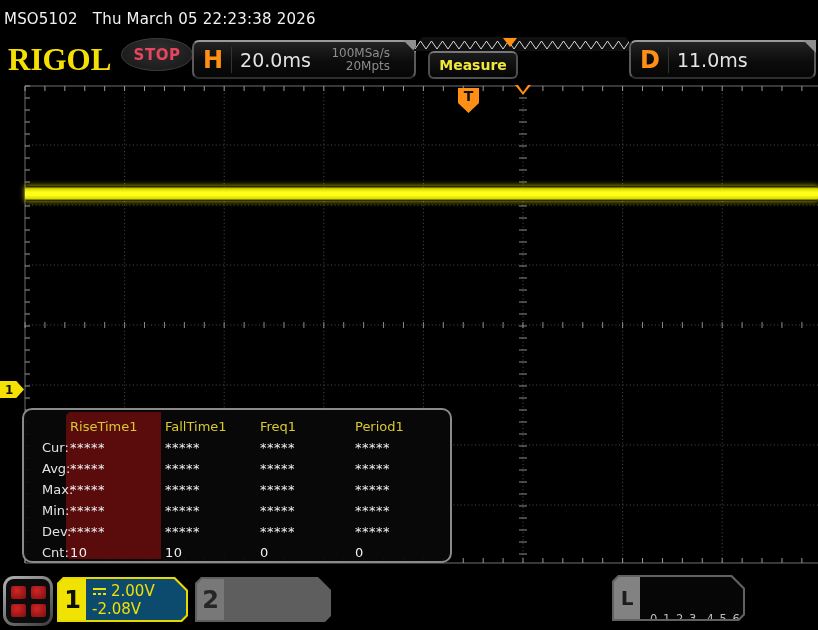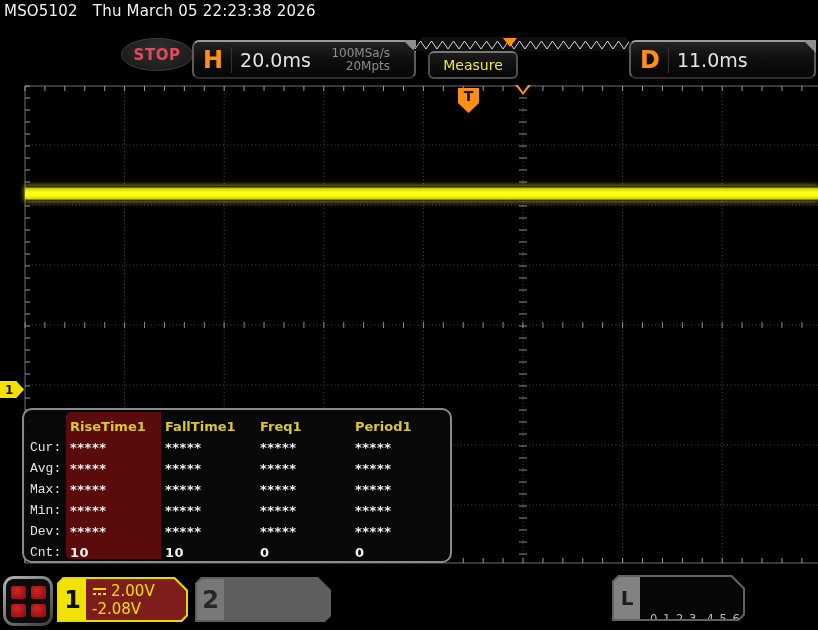--- a/index.html
+++ b/index.html
@@ -1,20 +1,20 @@
 <!DOCTYPE html>
 <html><head>
 <meta charset="utf-8">
 <style>
   html,body{margin:0;padding:0;background:#000;}
   .screen{position:relative;width:818px;height:630px;background:#000;overflow:hidden;
           font-family:"DejaVu Sans","Liberation Sans",sans-serif;color:#e8e8e8;}
 
   
-  .titlebar{position:absolute;left:4px;top:2px;font-size:15px;color:#f2f2f2;letter-spacing:.2px;}
+  .titlebar{position:absolute;left:4px;top:10px;font-size:15px;color:#f2f2f2;letter-spacing:.2px;}
   .titlebar .model{margin-right:10px;}
 
   
   .logo{position:absolute;left:8px;top:42px;font-family:"Liberation Serif","DejaVu Serif",serif;
         font-weight:700;font-size:31px;color:#f5e003;letter-spacing:0px;}
   .stop-pill{position:absolute;left:121px;top:38px;width:70px;height:31px;border-radius:50%;
         background:radial-gradient(ellipse at 50% 35%,#303030,#151515);border:1px solid #3c3c3c;
         display:flex;align-items:center;justify-content:center;}
   .stop-pill span{font-size:15px;font-weight:bold;color:#e8465f;letter-spacing:.5px;}
 
@@ -34,21 +34,21 @@
 
   .membar{position:absolute;left:413px;top:37px;width:222px;height:14px;background:#101010;
         clip-path:polygon(0 100%,9px 0,calc(100% - 9px) 0,100% 100%);}
   .mem-tri{position:absolute;left:503px;top:38px;width:0;height:0;
         border-left:7px solid transparent;border-right:7px solid transparent;
         border-top:9px solid #ff9015;}
 
   .hdr-btn{position:absolute;top:51px;height:28px;border-radius:6px;box-sizing:border-box;
         background:linear-gradient(180deg,#1b1b1b,#050505);border:2px solid #4f4f4f;
         border-top-color:#777;display:flex;align-items:center;justify-content:center;
-        font-weight:normal;font-size:14px;cursor:pointer;}
+        font-weight:bold;font-size:14px;cursor:pointer;}
   .measure-btn{left:428px;width:90px;color:#f0e838;}
   .stoprun-btn{left:531px;width:91px;color:#c62828;text-shadow:0 0 5px rgba(190,10,20,.8);}
 
   
   .grid-svg{position:absolute;left:0;top:0;}
   .trace{position:absolute;left:25px;width:793px;top:186px;height:15px;border-radius:3px;
         background:linear-gradient(180deg,rgba(230,230,0,0) 0%,#d8d800 18%,#ffff18 42%,#ffff18 62%,#d8d800 84%,rgba(230,230,0,0) 100%);
         box-shadow:0 0 5px 1px rgba(255,255,0,.55);}
   .trig-t{position:absolute;left:458px;top:88px;width:21px;height:25px;background:#ff9015;
         clip-path:polygon(0 0,100% 0,100% 60%,50% 100%,0 60%);
@@ -63,43 +63,43 @@
         display:flex;align-items:center;}
   .ch1-ground span{color:#111;font-weight:bold;font-size:12px;padding-left:5px;}
 
   
   .mpanel{position:absolute;left:22px;top:408px;width:430px;height:155px;box-sizing:border-box;
         background:rgba(8,8,8,.95);border:2px solid #8a8a8a;border-radius:10px;padding-top:5px;}
   .mcol-highlight{position:absolute;left:42px;top:2px;bottom:2px;width:95px;background:#5a0c0c;
         border-radius:5px 0 0 5px;}
   .mrow{position:relative;display:flex;height:21px;align-items:center;font-size:13px;}
   .mrow.mhead{height:22px;}
-  .mlabel{width:42px;padding-left:6px;box-sizing:border-box;color:#e2e2e2;flex:none;font-family:Liberation Mono, monospace;}
-  .mcell{width:95px;padding-left:4px;box-sizing:border-box;color:#f0f0f0;flex:none;letter-spacing:.5px;font-weight:bold;}
+  .mlabel{width:42px;padding-left:18px;box-sizing:border-box;color:#e2e2e2;flex:none;}
+  .mcell{width:95px;padding-left:4px;box-sizing:border-box;color:#f0f0f0;flex:none;letter-spacing:.5px;}
   .mh{color:#d9c832;letter-spacing:0;}
 
   
   .apps-icon{position:absolute;left:3px;top:576px;width:50px;height:50px;border-radius:11px;
         background:linear-gradient(145deg,#b5b5b5,#3a3a3a);padding:0;box-sizing:border-box;}
   .apps-inner{position:absolute;inset:3px;background:#0c0c0c;border-radius:8px;
         display:grid;grid-template-columns:15px 15px;grid-template-rows:13px 13px;gap:5px;
         align-content:center;justify-content:center;}
   .apps-inner i{background:radial-gradient(circle at 40% 35%,#d22525,#7c0f0f);border-radius:2px;}
 
   .chbox{position:absolute;top:577px;height:45px;padding:2px;box-sizing:border-box;
         clip-path:polygon(6px 0,calc(100% - 13px) 0,100% 13px,100% calc(100% - 6px),calc(100% - 6px) 100%,0 100%,0 6px);}
   .chbox .chinner{display:flex;height:100%;
         clip-path:polygon(5px 0,calc(100% - 12px) 0,100% 12px,100% calc(100% - 5px),calc(100% - 5px) 100%,0 100%,0 5px);}
   .ch1{left:57px;width:131px;background:#e6d900;}
   .ch2{left:195px;width:136px;background:#5e5e5e;}
   .chbadge{width:27px;flex:none;display:flex;align-items:center;justify-content:center;
         font-size:24px;font-weight:bold;}
   .ch1 .chbadge{background:#f0e203;color:#101000;}
   .ch2 .chbadge{background:#787878;color:#262626;}
-  .chbody{flex:1;background:#7f1d1d;padding:3px 8px 3px 6px;line-height:18px;font-size:15px;}
+  .chbody{flex:1;background:#0c4a6e;padding:3px 8px 3px 6px;line-height:18px;font-size:15px;}
   .ch1 .chbody{color:#f0e003;}
   .ch2 .chbody{color:#9a9a9a;}
   .chline1{display:flex;align-items:center;gap:4px;}
   .chline2{text-align:left;}
   .dcicon{display:inline-block;}
 
   .labox{position:absolute;left:612px;top:575px;width:133px;height:46px;background:#616161;padding:2px;
         box-sizing:border-box;
         clip-path:polygon(6px 0,calc(100% - 13px) 0,100% 13px,100% calc(100% - 6px),calc(100% - 6px) 100%,0 100%,0 6px);}
   .lainner{display:flex;height:100%;
@@ -112,20 +112,21 @@
 </head>
 <body>
 
 <div class="screen">
 
   <div class="titlebar">
     <span class="model">MSO5102</span>
     <span>Thu March 05 22:23:38 2026</span>
   </div>
 
+  <div class="logo">RIGOL</div>
   <div class="stop-pill">
     <span>STOP</span>
   </div>
 
   <div class="hdr-box h-box">
     <span class="hd-letter">H</span>
     <span class="hd-divider"></span>
     <span class="tb-value">20.0ms</span>
     <span class="h-right">
       <div>100MSa/s</div>

